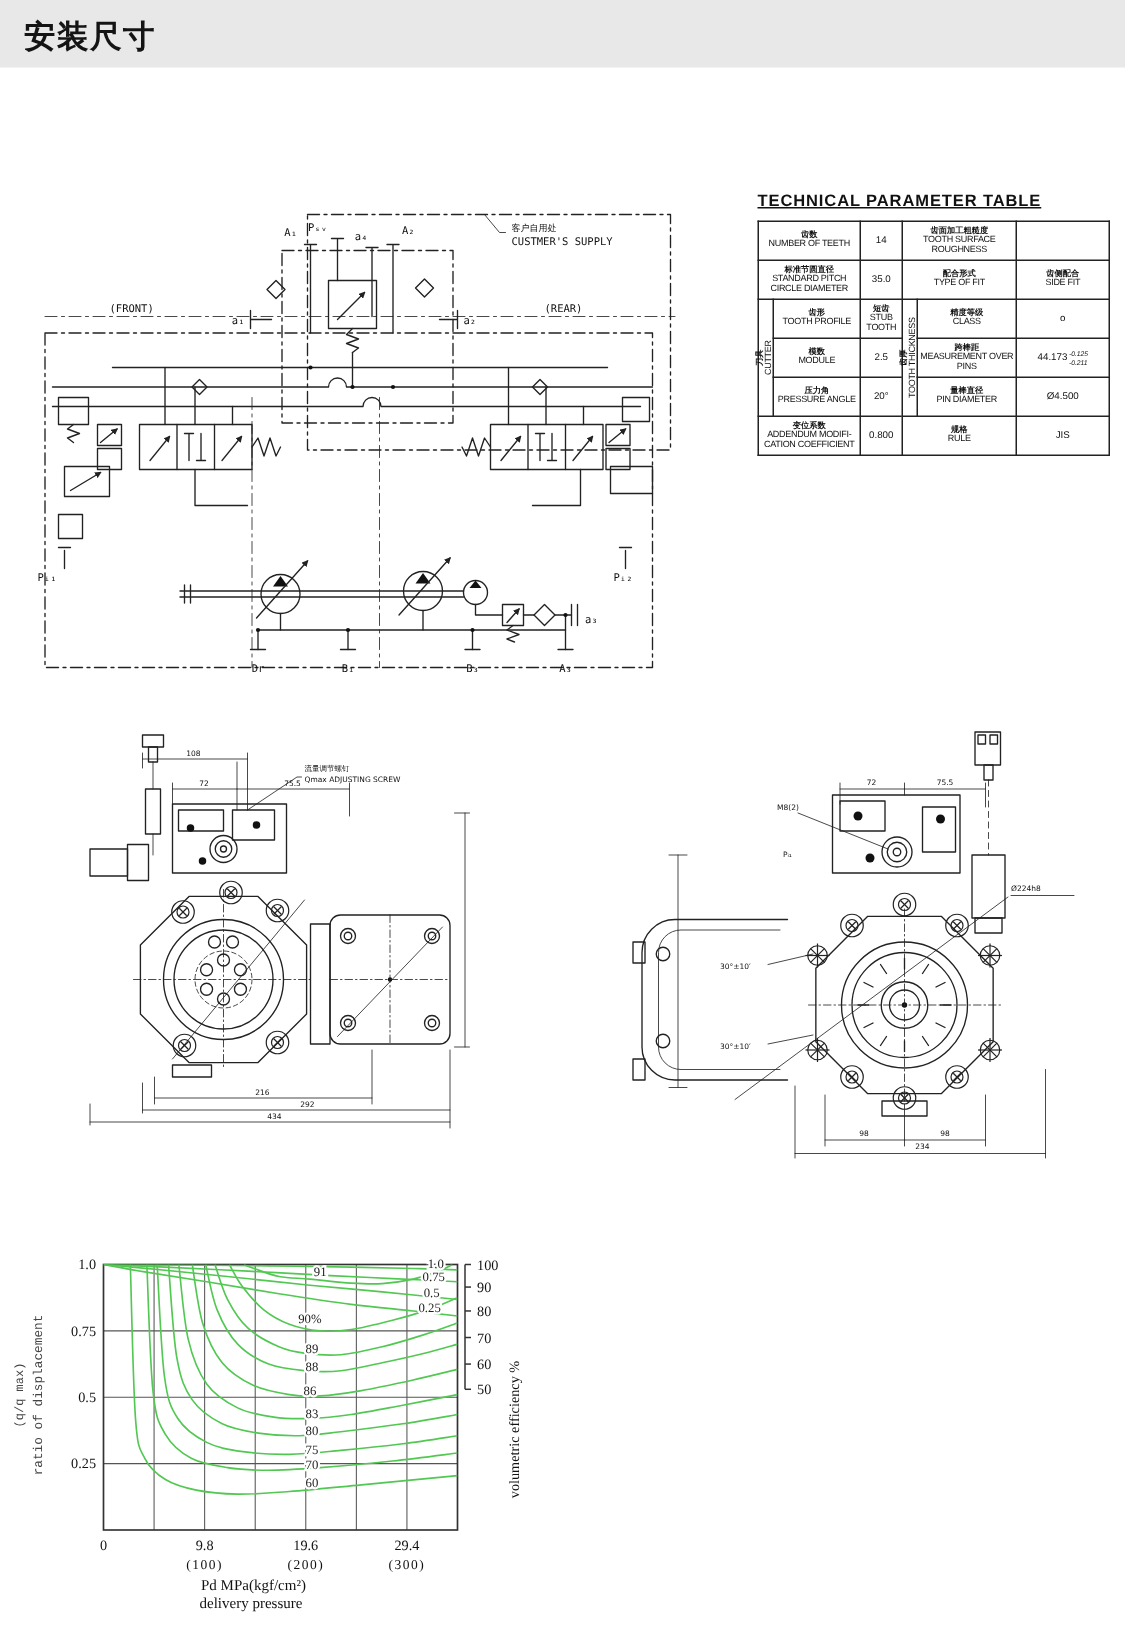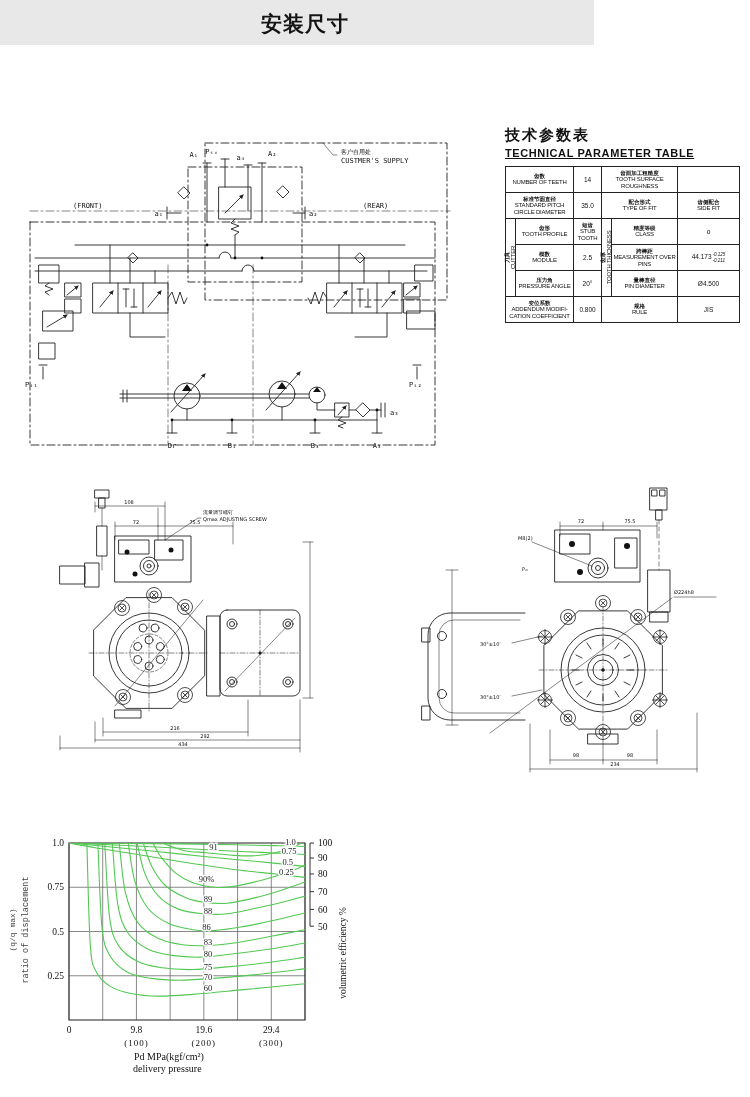--- a/index.html
+++ b/index.html
@@ -1,18 +1,18 @@
 <!DOCTYPE html>
 <html><head>
 <meta charset="utf-8">
 <style>
   html,body{margin:0;padding:0;background:#fff;}
   .page{position:relative;width:750px;height:1097px;background:#fff;overflow:hidden;
         font-family:"Liberation Sans","DejaVu Sans",sans-serif;color:#111;}
-  .header{position:absolute;left:0;top:0;width:594px;height:45px;background:#e8e8e8;text-align:center;}
+  .header{position:absolute;left:0;top:0;width:750px;height:45px;background:#e8e8e8;}
   .header h1{margin:0;padding:10px 0 0 16px;font-size:21px;font-weight:600;color:#141414;letter-spacing:1px;}
   
   svg{position:absolute;overflow:visible;}
   .ln line,.ln path,.ln rect,.ln circle,.ln polyline,.ln polygon{stroke:#222;fill:none;stroke-width:.9;stroke-linejoin:round;stroke-linecap:round;}
   .dd{stroke-dasharray:8 3 2 3;}
   .thin{stroke-width:.55 !important;}
   .fill{fill:#111 !important;stroke:none !important;}
   .ct{font:7px "DejaVu Sans Mono","Liberation Mono",monospace;fill:#111;stroke:none;}
   .cn6{font:6px "DejaVu Sans",sans-serif;fill:#111;stroke:none;}
   .dim{font:5px "DejaVu Sans",sans-serif;fill:#111;stroke:none;text-anchor:middle;}
@@ -162,21 +162,20 @@
     <text x="10" y="272" class="ct">Pᵢ₁</text>
     <text x="394" y="272" class="ct">Pᵢ₂</text>
     <text x="157" y="333" class="ct" text-anchor="middle">Dr</text>
     <text x="217" y="333" class="ct" text-anchor="middle">B₁</text>
     <text x="300" y="333" class="ct" text-anchor="middle">B₃</text>
     <text x="362" y="333" class="ct" text-anchor="middle">A₃</text>
     <text x="375" y="300" class="ct">a₃</text>
   </svg>
 
   <div class="tblock">
-    <p class="tcn">技术参数表</p>
     <p class="ten">TECHNICAL PARAMETER TABLE</p>
     <table class="ptable">
       <colgroup>
           <col style="width:10px">
           <col style="width:58px">
           <col style="width:28px">
                 <col style="width:10px">
           <col style="width:66px">
           <col style="width:62px">
         </colgroup>

